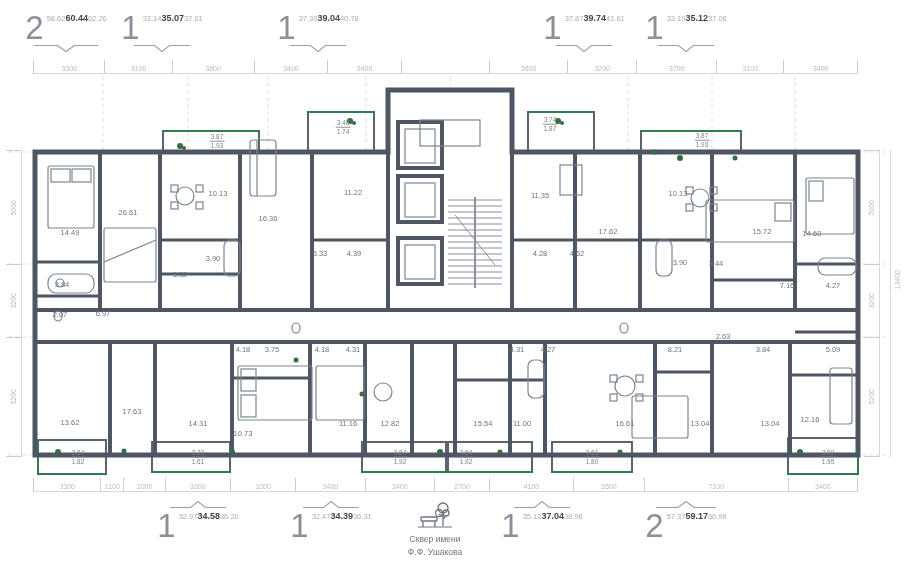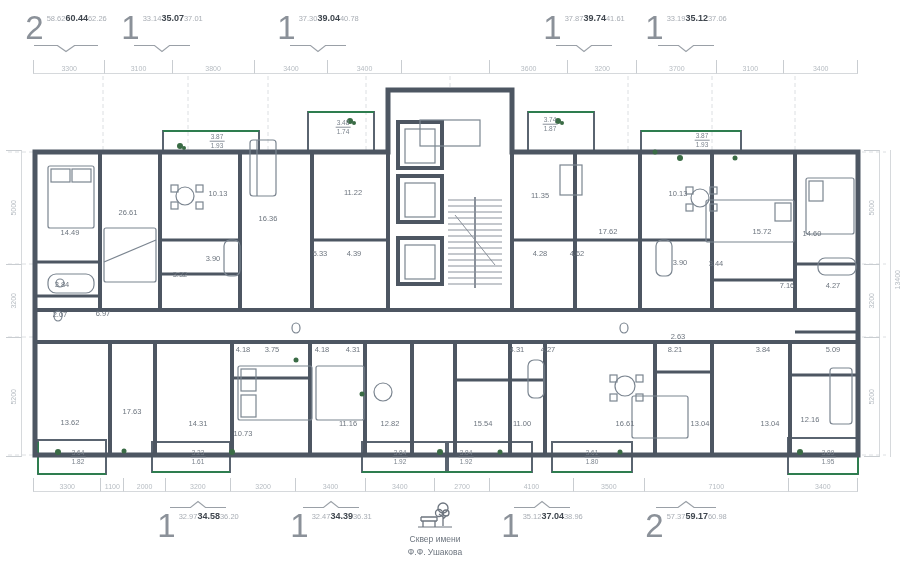--- a/index.html
+++ b/index.html
@@ -509,21 +509,21 @@
       <span class="room-label" style="left: 540px; top: 253px;">4.28</span>
       <span class="room-label" style="left: 577px; top: 253px;">4.62</span>
       <span class="room-label" style="left: 608px; top: 231px;">17.62</span>
       <span class="room-label" style="left: 678px; top: 193px;">10.13</span>
       <span class="room-label" style="left: 680px; top: 262px;">3.90</span>
       <span class="room-label" style="left: 716px; top: 263px;">3.44</span>
       <span class="room-label" style="left: 762px; top: 231px;">15.72</span>
       <span class="room-label" style="left: 787px; top: 285px;">7.16</span>
       <span class="room-label" style="left: 812px; top: 233px;">14.60</span>
       <span class="room-label" style="left: 833px; top: 285px;">4.27</span>
-      <span class="room-label" style="left: 678px; top: 336px;">2.63</span>
+      <span class="room-label" style="left: 723px; top: 336px;">2.63</span>
       <span class="room-label" style="left: 763px; top: 349px;">3.84</span>
       <span class="room-label" style="left: 833px; top: 349px;">5.09</span>
       <span class="room-label" style="left: 70px; top: 422px;">13.62</span>
       <span class="room-label" style="left: 132px; top: 411px;">17.63</span>
       <span class="room-label" style="left: 243px; top: 349px;">4.18</span>
       <span class="room-label" style="left: 272px; top: 349px;">3.75</span>
       <span class="room-label" style="left: 322px; top: 349px;">4.18</span>
       <span class="room-label" style="left: 353px; top: 349px;">4.31</span>
       <span class="room-label" style="left: 198px; top: 423px;">14.31</span>
       <span class="room-label" style="left: 243px; top: 433px;">10.73</span>

